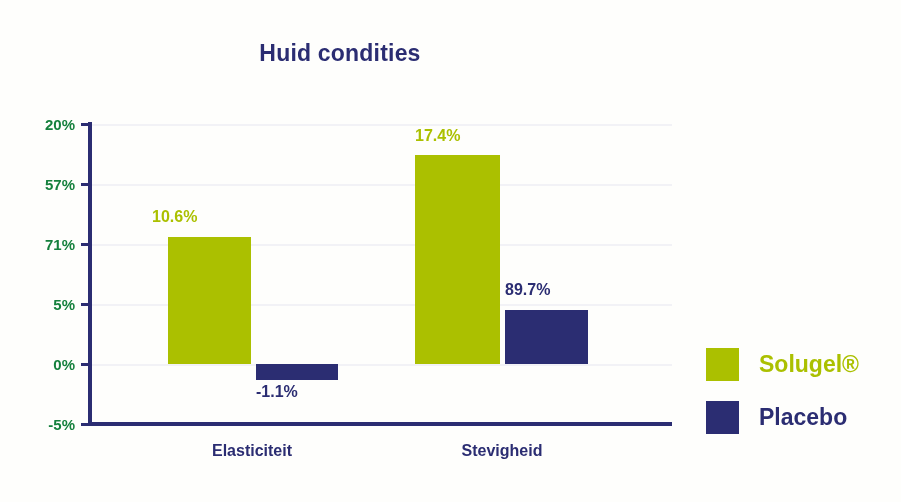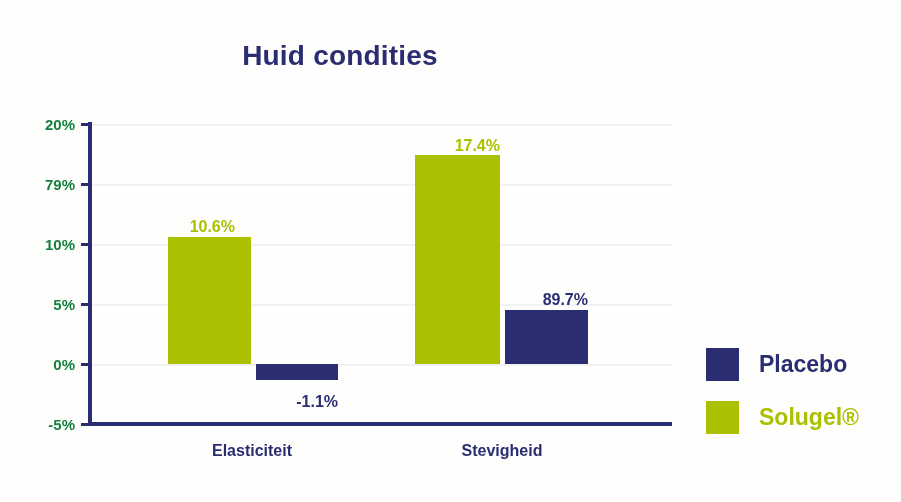--- a/index.html
+++ b/index.html
@@ -18,21 +18,21 @@
     width: 901px;
     height: 502px;
   }
   
   #chart-title {
     position: absolute;
     left: 0;
     top: 40px;
     width: 680px;
     text-align: center;
-    font-size: 28px;
+    font-size: 23px;
     font-weight: bold;
     color: #2b2d72;
     letter-spacing: 0.2px;
   }
   
   #plot-area {
     position: absolute;
     left: 92px;
     top: 124px;
     width: 580px;
@@ -88,23 +88,22 @@
   
   .bar {
     position: absolute;
   }
   .bar-solugel { background: #abc000; }
   .bar-placebo { background: #2b2d72; }
   .bar-label {
     position: absolute;
     font-size: 16px;
     font-weight: bold;
-    text-align: right;
+    text-align: left;
     white-space: nowrap;
-    margin-top: 10px;
   }
   .label-solugel { color: #abc000; }
   .label-placebo { color: #2b2d72; }
   
   .cat-label {
     position: absolute;
     top: 442px;
     font-size: 16px;
     font-weight: bold;
     color: #2b2d72;
@@ -135,22 +134,22 @@
 </style>
 </head>
 <body>
 
 <div id="chart-root">
 
   <div id="chart-title">Huid condities</div>
 
   <div id="y-tick-labels">
     <div class="y-tick-label" style="top:124px">20%</div>
-    <div class="y-tick-label" style="top:184px">79%</div>
-    <div class="y-tick-label" style="top:244px">10%</div>
+    <div class="y-tick-label" style="top:184px">57%</div>
+    <div class="y-tick-label" style="top:244px">71%</div>
     <div class="y-tick-label" style="top:304px">5%</div>
     <div class="y-tick-label" style="top:364px">0%</div>
     <div class="y-tick-label" style="top:424px">-5%</div>
   </div>
 
   <div class="tick-mark" style="top:123px"></div>
   <div class="tick-mark" style="top:183px"></div>
   <div class="tick-mark" style="top:243px"></div>
   <div class="tick-mark" style="top:303px"></div>
   <div class="tick-mark" style="top:363px"></div>
@@ -178,22 +177,22 @@
     <div class="bar-label label-placebo" style="left:164px; top:259px; width:82px;">-1.1%</div>
     <div class="bar-label label-solugel" style="left:323px; top:3px; width:85px;">17.4%</div>
     <div class="bar-label label-placebo" style="left:413px; top:157px; width:83px;">89.7%</div>
   </div>
 
   <div class="cat-label" style="left:168px; width:168px;">Elasticiteit</div>
   <div class="cat-label" style="left:415px; width:174px;">Stevigheid</div>
 
   <div id="legend">
     <div class="legend-item">
+      <div class="legend-swatch" style="background:#abc000;"></div>
+      <div class="legend-label" style="color:#abc000;">Solugel®</div>
+    </div>
+    <div class="legend-item">
       <div class="legend-swatch" style="background:#2b2d72;"></div>
       <div class="legend-label" style="color:#2b2d72;">Placebo</div>
-    </div>
-    <div class="legend-item">
-      <div class="legend-swatch" style="background:#abc000;"></div>
-      <div class="legend-label" style="color:#abc000;">Solugel®</div>
     </div>
   </div>
 
 </div>
 
 </body></html>

